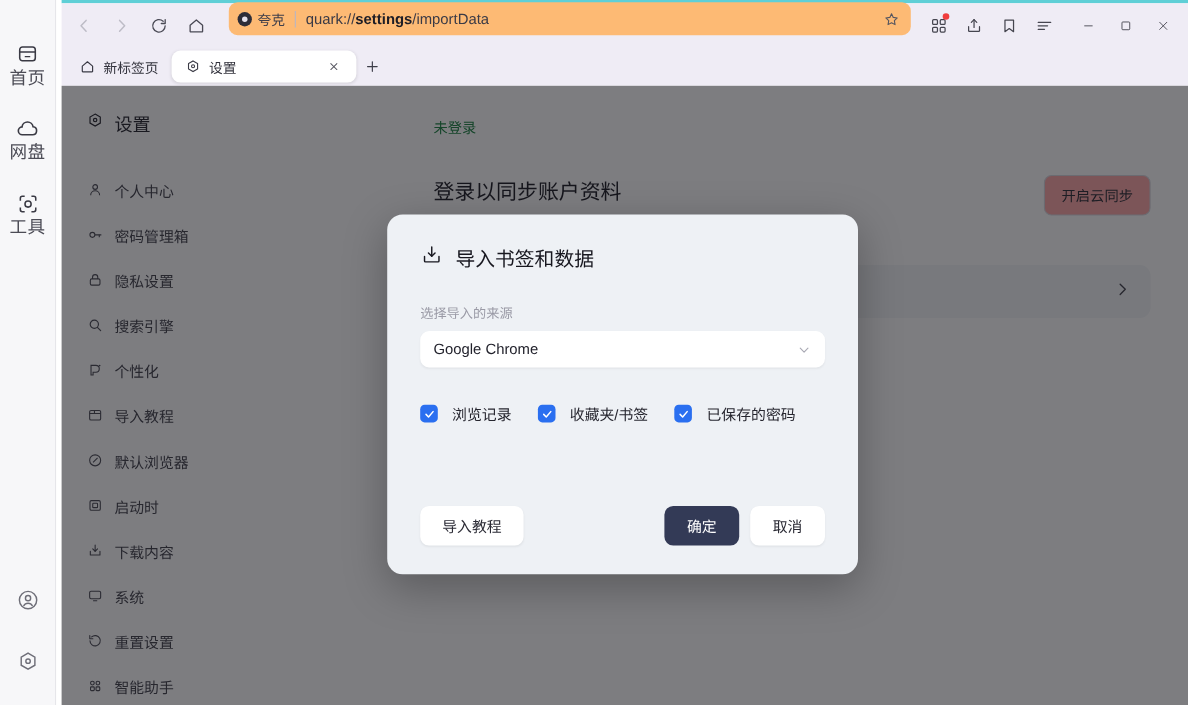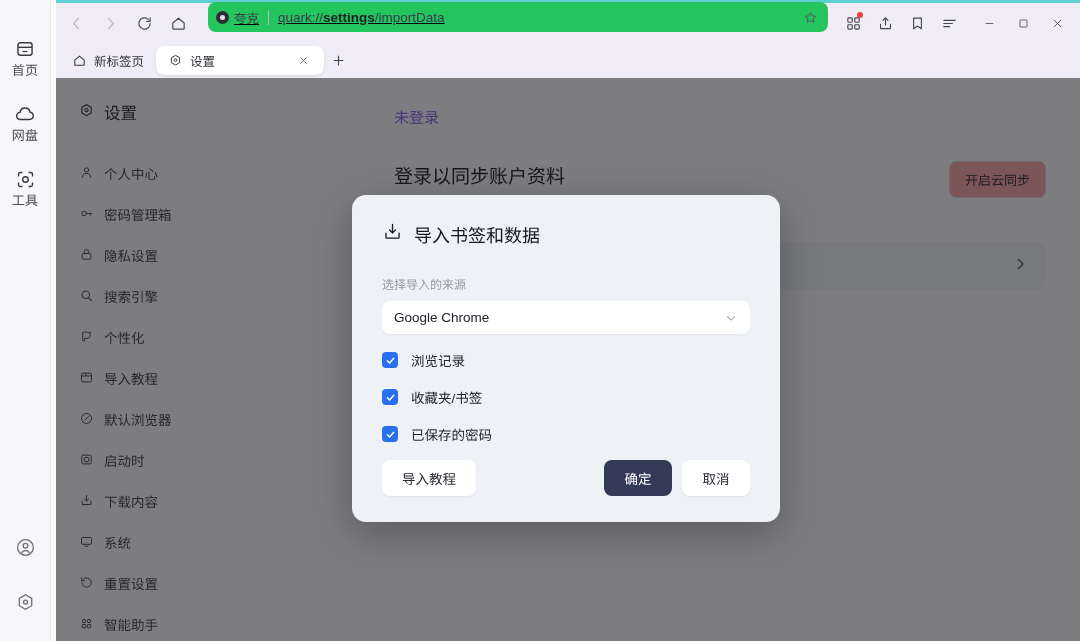--- a/index.html
+++ b/index.html
@@ -32,21 +32,21 @@
   .rail-top { margin-top: 38px; display: flex; flex-direction: column; align-items: center; gap: 26px; }
   .rail-item {
     display: flex; flex-direction: column; align-items: center;
     gap: 4px; cursor: pointer; width: 46px;
   }
   .rail-item .ri-ico {
     width: 22px; height: 22px; display: flex; align-items: center; justify-content: center;
     color: #3a3a44;
   }
   .rail-item .ri-label {
-    font-size: 13px; color: #4c4c56; letter-spacing: .3px; line-height: 1;
+    font-size: 16px; color: #4c4c56; letter-spacing: .3px; line-height: 1;
   }
   .rail-bottom {
     position: absolute; bottom: 24px;
     display: flex; flex-direction: column; align-items: center; gap: 30px;
   }
   .rail-bottom .ri-ico { color: #6e6e78; }
 
   
   .chrome {
     position: absolute; top: 3px; left: 56px; right: 0; height: 75px;
@@ -58,24 +58,23 @@
   }
   .nav-btn {
     width: 32px; height: 30px; border-radius: 6px;
     display: flex; align-items: center; justify-content: center;
     cursor: pointer; color: #4a4a55;
   }
   .nav-btn.disabled { color: #bdbcc6; cursor: default; }
 
   .omnibox {
     flex: 1; height: 30px; margin: 0 8px 12px 12px;
-    background: #22c55e; border-radius: 8px;
+    background: #fdba74; border-radius: 8px;
     display: flex; align-items: center; padding: 0 10px 0 8px;
     cursor: text;
-    text-decoration: underline;
   }
   .omnibox .badge {
     display: flex; align-items: center; gap: 5px;
     font-size: 12.5px; color: #3e3e4a; flex: none;
   }
   .omnibox .badge .dot-ring {
     width: 13px; height: 13px; border-radius: 50%;
     background: #2d2d38; position: relative; flex: none;
   }
   .omnibox .badge .dot-ring::after {
@@ -142,21 +141,21 @@
   }
   .snav-list { display: flex; flex-direction: column; }
   .snav-item {
     display: flex; align-items: center; gap: 10px;
     height: 41px; padding-left: 22px; cursor: pointer;
     font-size: 13.5px; color: #3b3b46;
   }
   .snav-item .s-ico { width: 16px; display: flex; align-items: center; justify-content: center; color: #44444f; flex: none; }
 
   .settings-main { position: absolute; top: 0; left: 258px; right: 0; bottom: 0; padding: 28px 34px 0 80px; }
-  .acct-status { font-size: 15px; color: #8b5cf6; margin-bottom: 34px; }
+  .acct-status { font-size: 13px; color: #15803d; margin-bottom: 34px; }
   .acct-row { display: flex; align-items: flex-start; justify-content: space-between; }
   .acct-head { font-size: 19px; color: #15151e; font-weight: 400; margin-bottom: 7px; }
   .acct-sub { font-size: 12.5px; color: #8d8d98; }
   .sync-btn {
     border: 1px solid #d6d6de; background: #fca5a5; color: #26262f;
     border-radius: 7px; padding: 8px 15px; font-size: 13px; cursor: pointer;
     font-family: inherit; white-space: nowrap;
   }
   .card-row {
     margin-top: 28px; height: 48px; background: #f3f5f7; border-radius: 10px;
@@ -183,21 +182,21 @@
   .modal-label {
     margin-top: 28px; font-size: 12px; color: #9a9aa6;
   }
   .select {
     margin-top: 9px; height: 33px; background: #fff; border-radius: 8px;
     display: flex; align-items: center; padding: 12px 12px;
     font-size: 13.5px; color: #22222c; cursor: pointer;
     box-shadow: 0 1px 2px rgba(0,0,0,.05);
   }
   .select .chev { margin-left: auto; color: #a9a9b4; display: flex; }
-  .checks { margin-top: 16px; display: flex; flex-direction: column; gap: 17px; }
+  .checks { margin-top: 32px; display: flex; flex-direction: row; gap: 24px; }
   .chk-row { display: flex; align-items: center; gap: 13px; cursor: pointer; }
   .chk {
     width: 16px; height: 16px; border-radius: 4px; background: #2a6ff0;
     display: flex; align-items: center; justify-content: center; flex: none;
   }
   .chk-label { font-size: 13.5px; color: #26262f; }
   .modal-actions {
     position: absolute; left: 30px; right: 30px; bottom: 26px;
     display: flex; align-items: center;
   }

